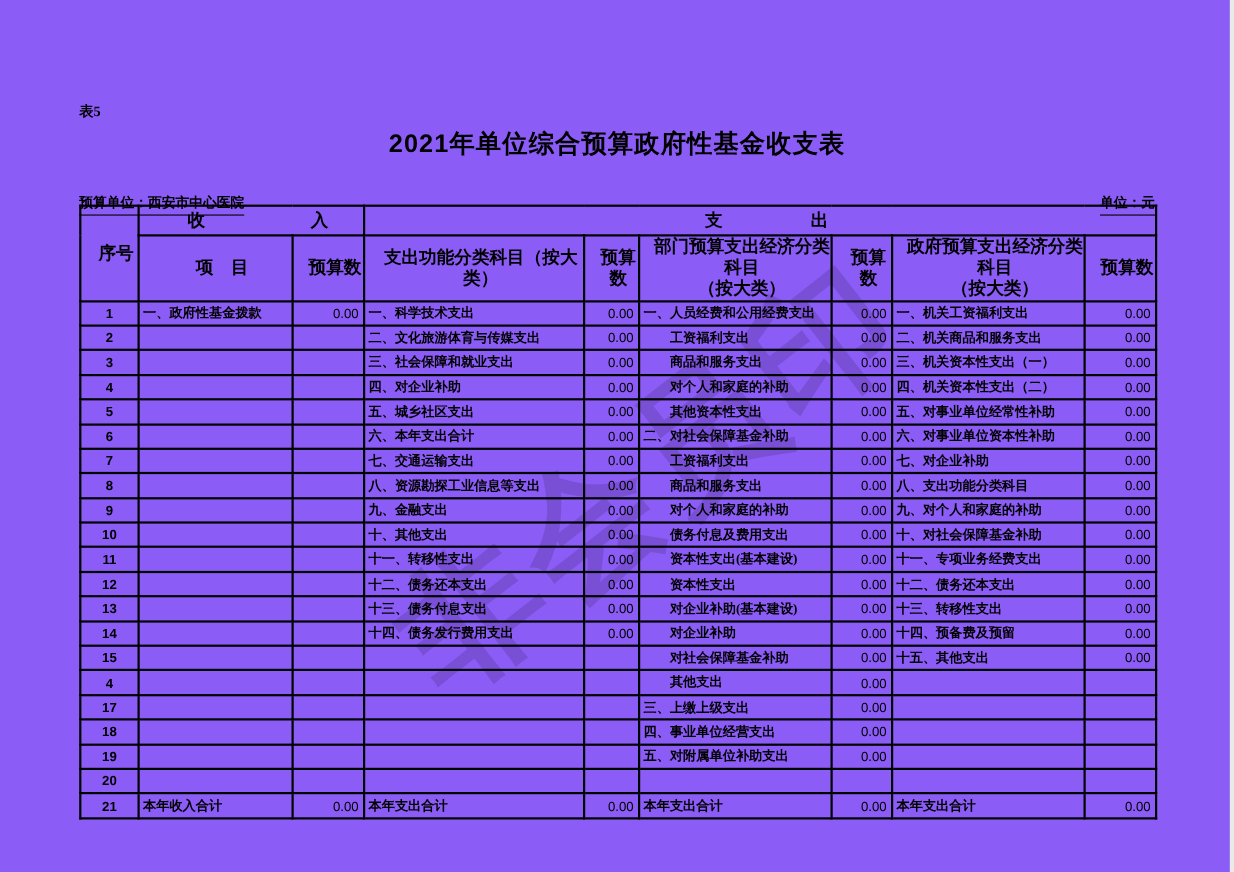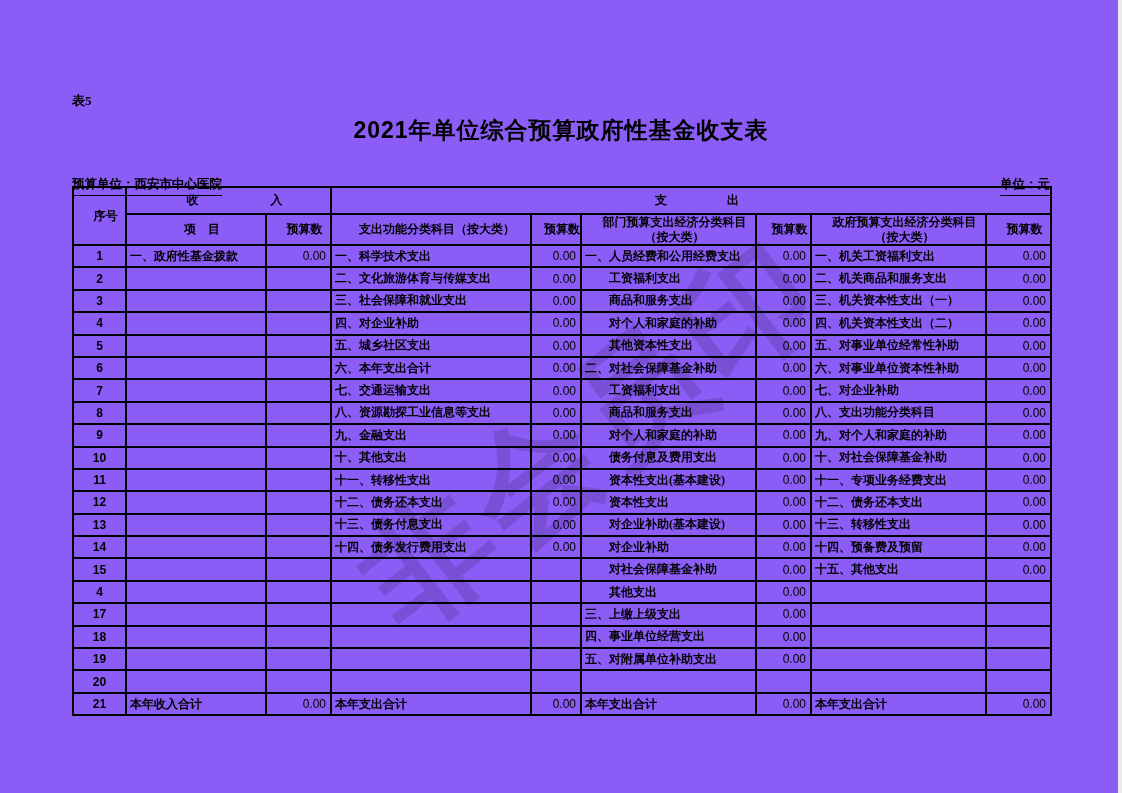--- a/index.html
+++ b/index.html
@@ -37,21 +37,21 @@
     width:978px;
     border-collapse:collapse;
     table-layout:fixed;
   }
   table.budget th, table.budget td {
     border:2px solid #000;
     overflow:hidden;
     white-space:nowrap;
   }
   table.budget th {
-    font-size:12px; font-weight:bold;
+    font-size:16px; font-weight:bold;
     text-align:center; vertical-align:middle;
     white-space:pre-line; line-height:1.2;padding-left:12px;
   }
   tr.hrowA { height:27px; }
   tr.hrowB { height:31px; }
   th.group-h { font-size:14px; letter-spacing:0; }
   tr.data-row { height:22.4px; }
   td.seq {
     text-align:center; font-weight:bold; font-size:12px;
     font-family:"Liberation Sans", sans-serif;

